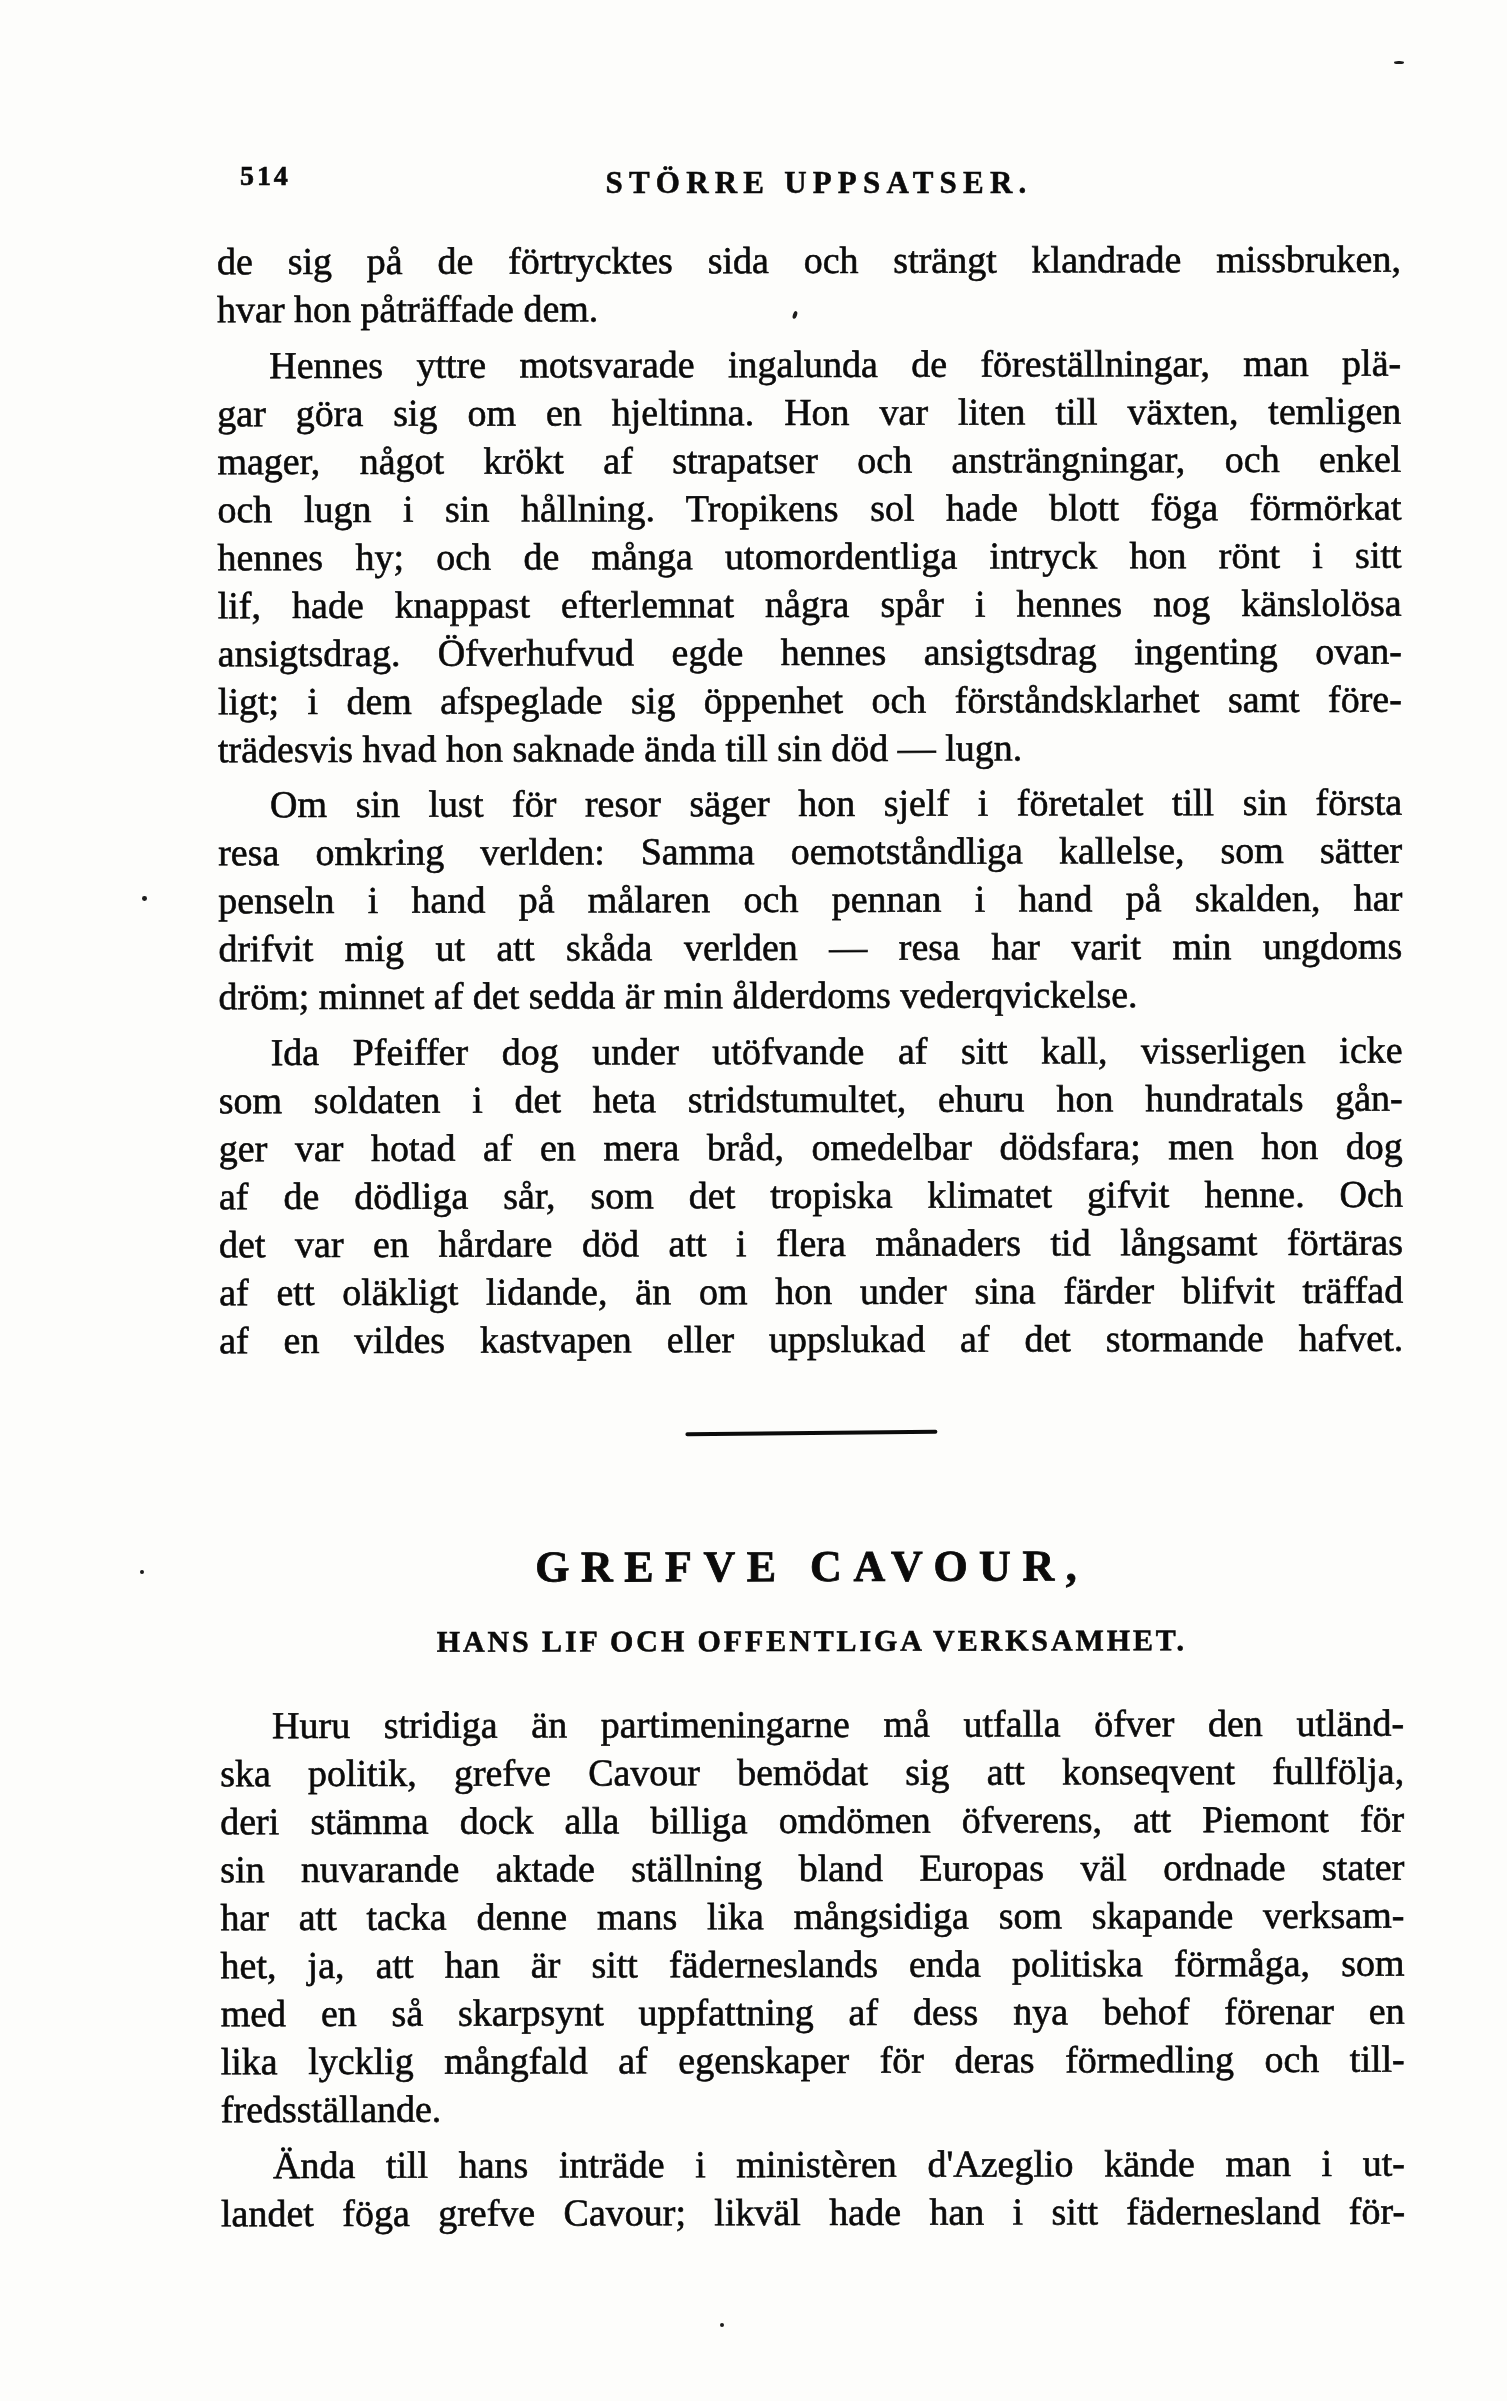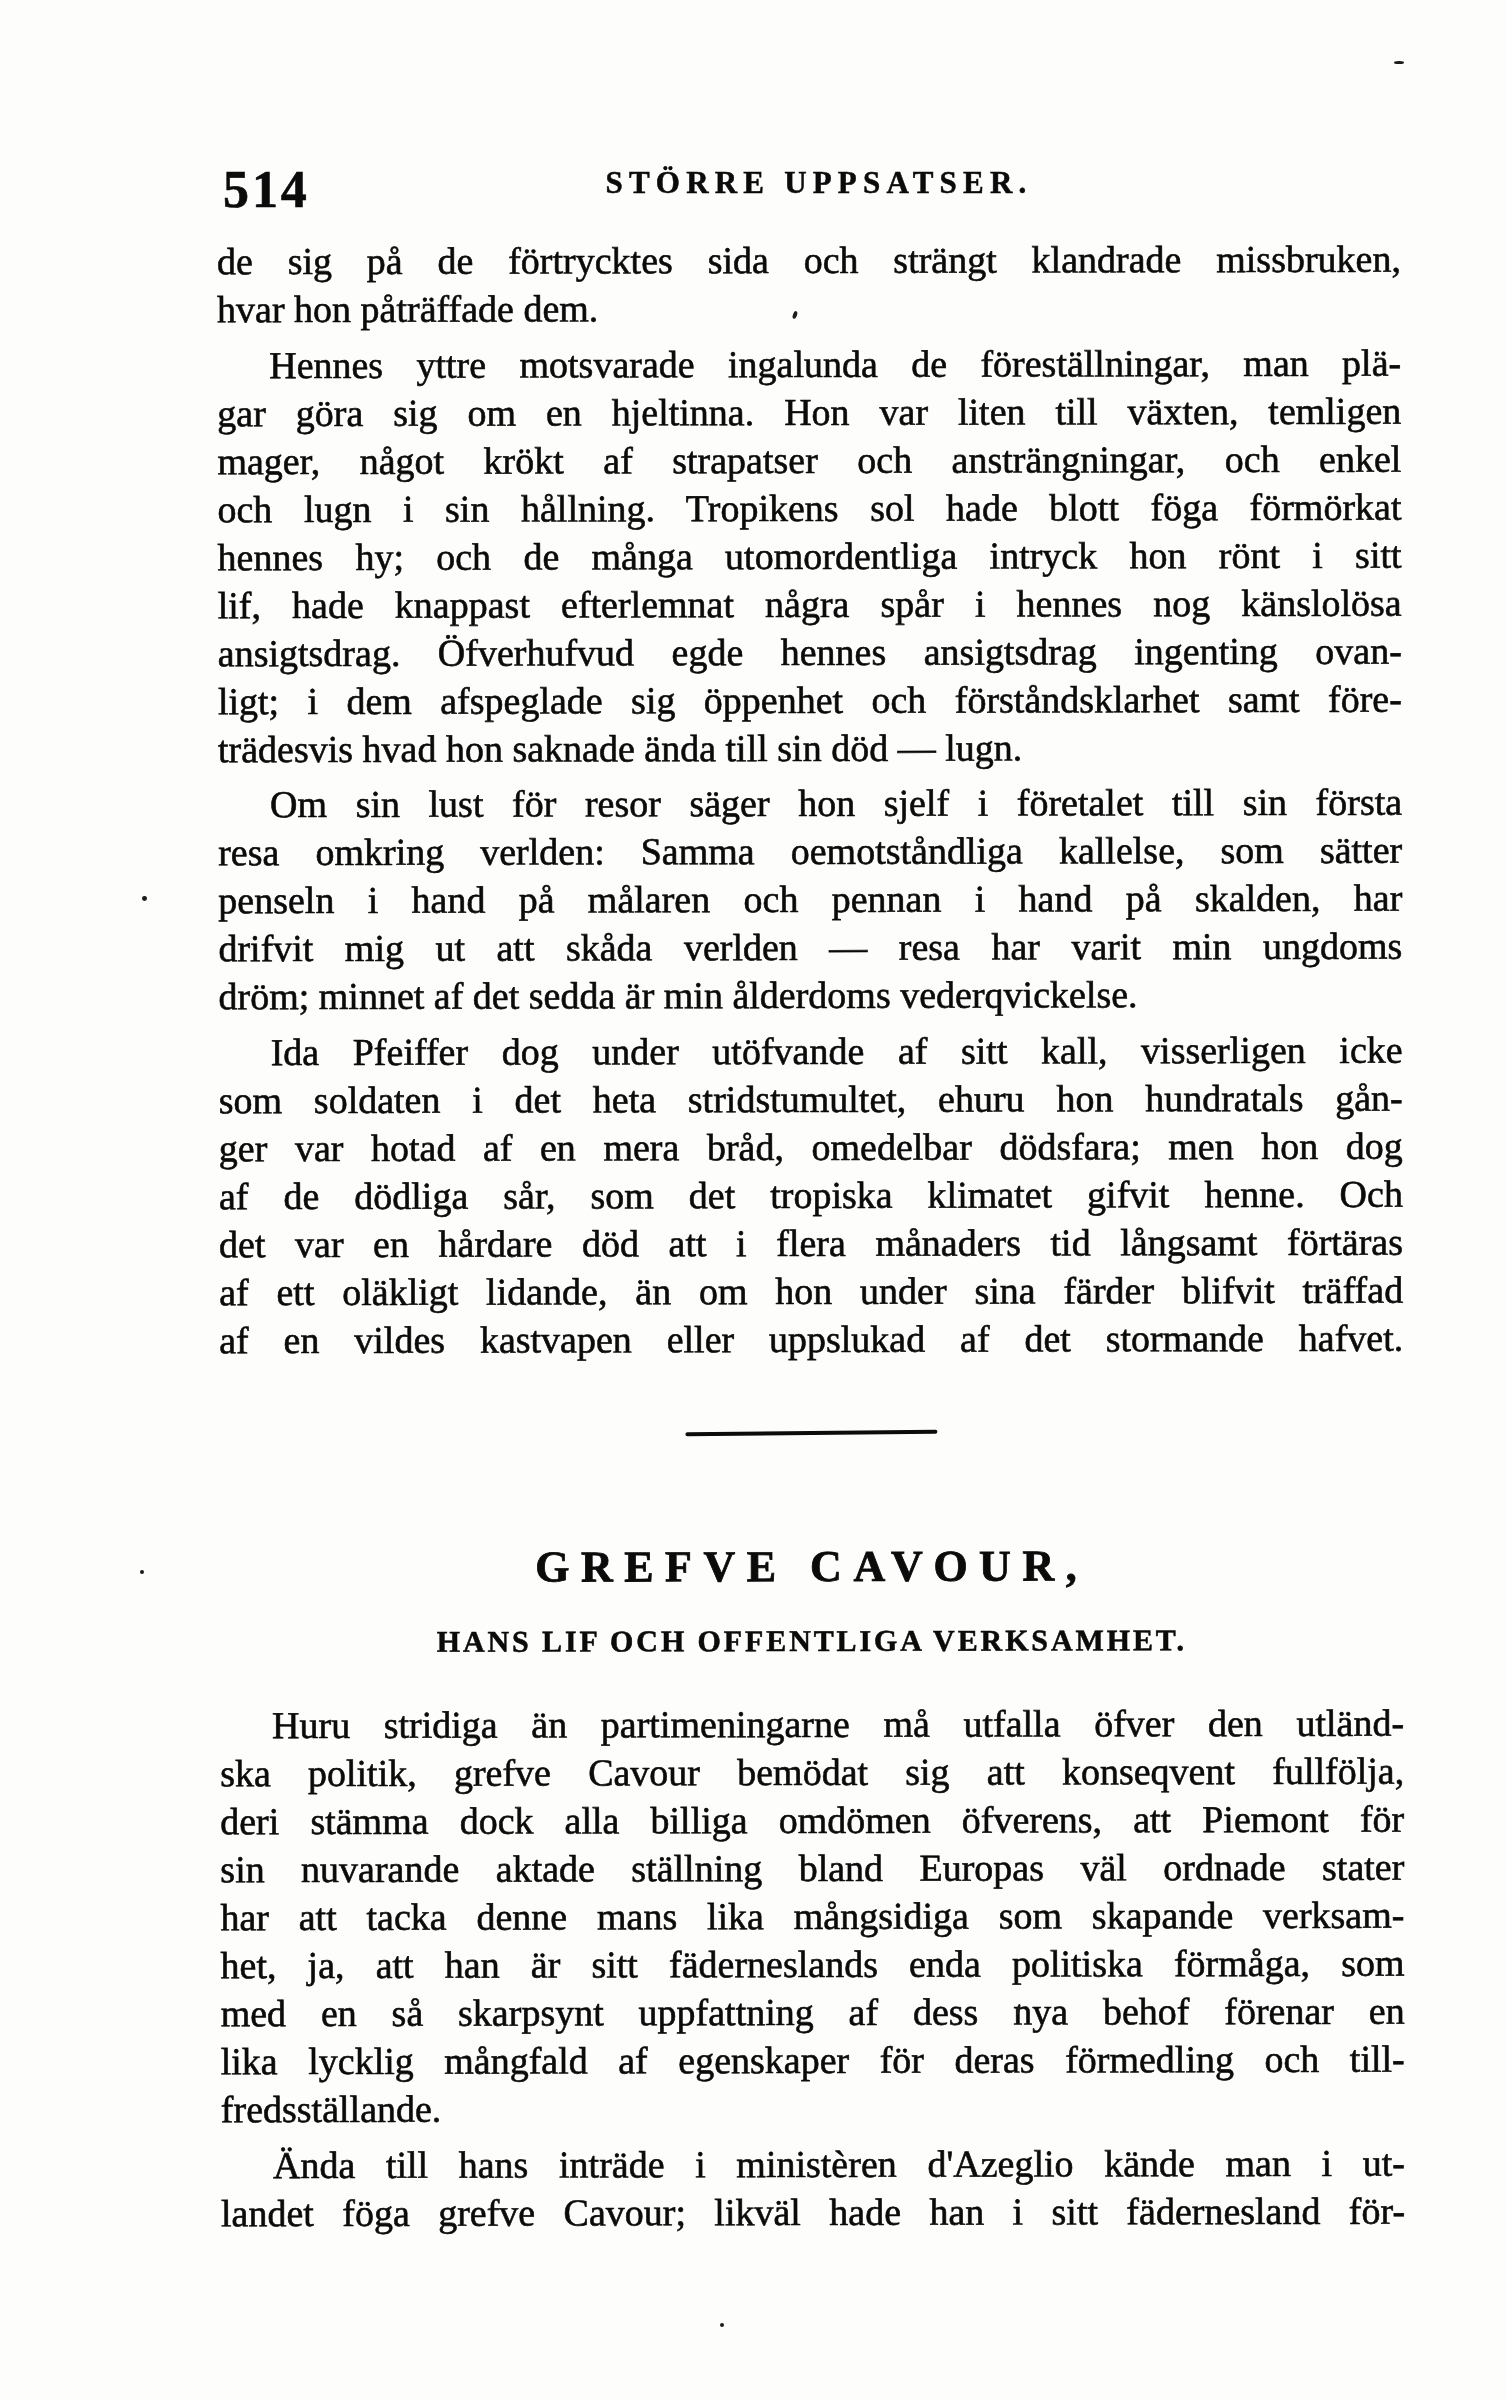--- a/index.html
+++ b/index.html
@@ -8,22 +8,22 @@
     background:#fdfdfb;
     font-family:"Liberation Serif","DejaVu Serif",serif;
     color:#0b0b0b;
     position:relative;
     overflow:hidden;
   }
   .page{position:absolute;inset:0;}
   
   .running-head{position:absolute;left:219px;top:160px;width:1184px;height:58px;}
   .page-num{
-    position:absolute;left:4px;top:0;
-    font-size:52px;font-weight:bold;letter-spacing:2.9px;
+    position:absolute;left:21px;top:0;
+    font-size:28px;font-weight:bold;letter-spacing:2.9px;
     -webkit-text-stroke:0.6px #0b0b0b;
   }
   .head-title{
     position:absolute;left:16px;right:0;top:4.8px;text-align:center;
     font-size:31px;font-weight:bold;letter-spacing:6.2px;
     -webkit-text-stroke:0.5px #0b0b0b;
   }
   
   .text-block{
     position:absolute;left:219px;top:236px;width:1184px;

